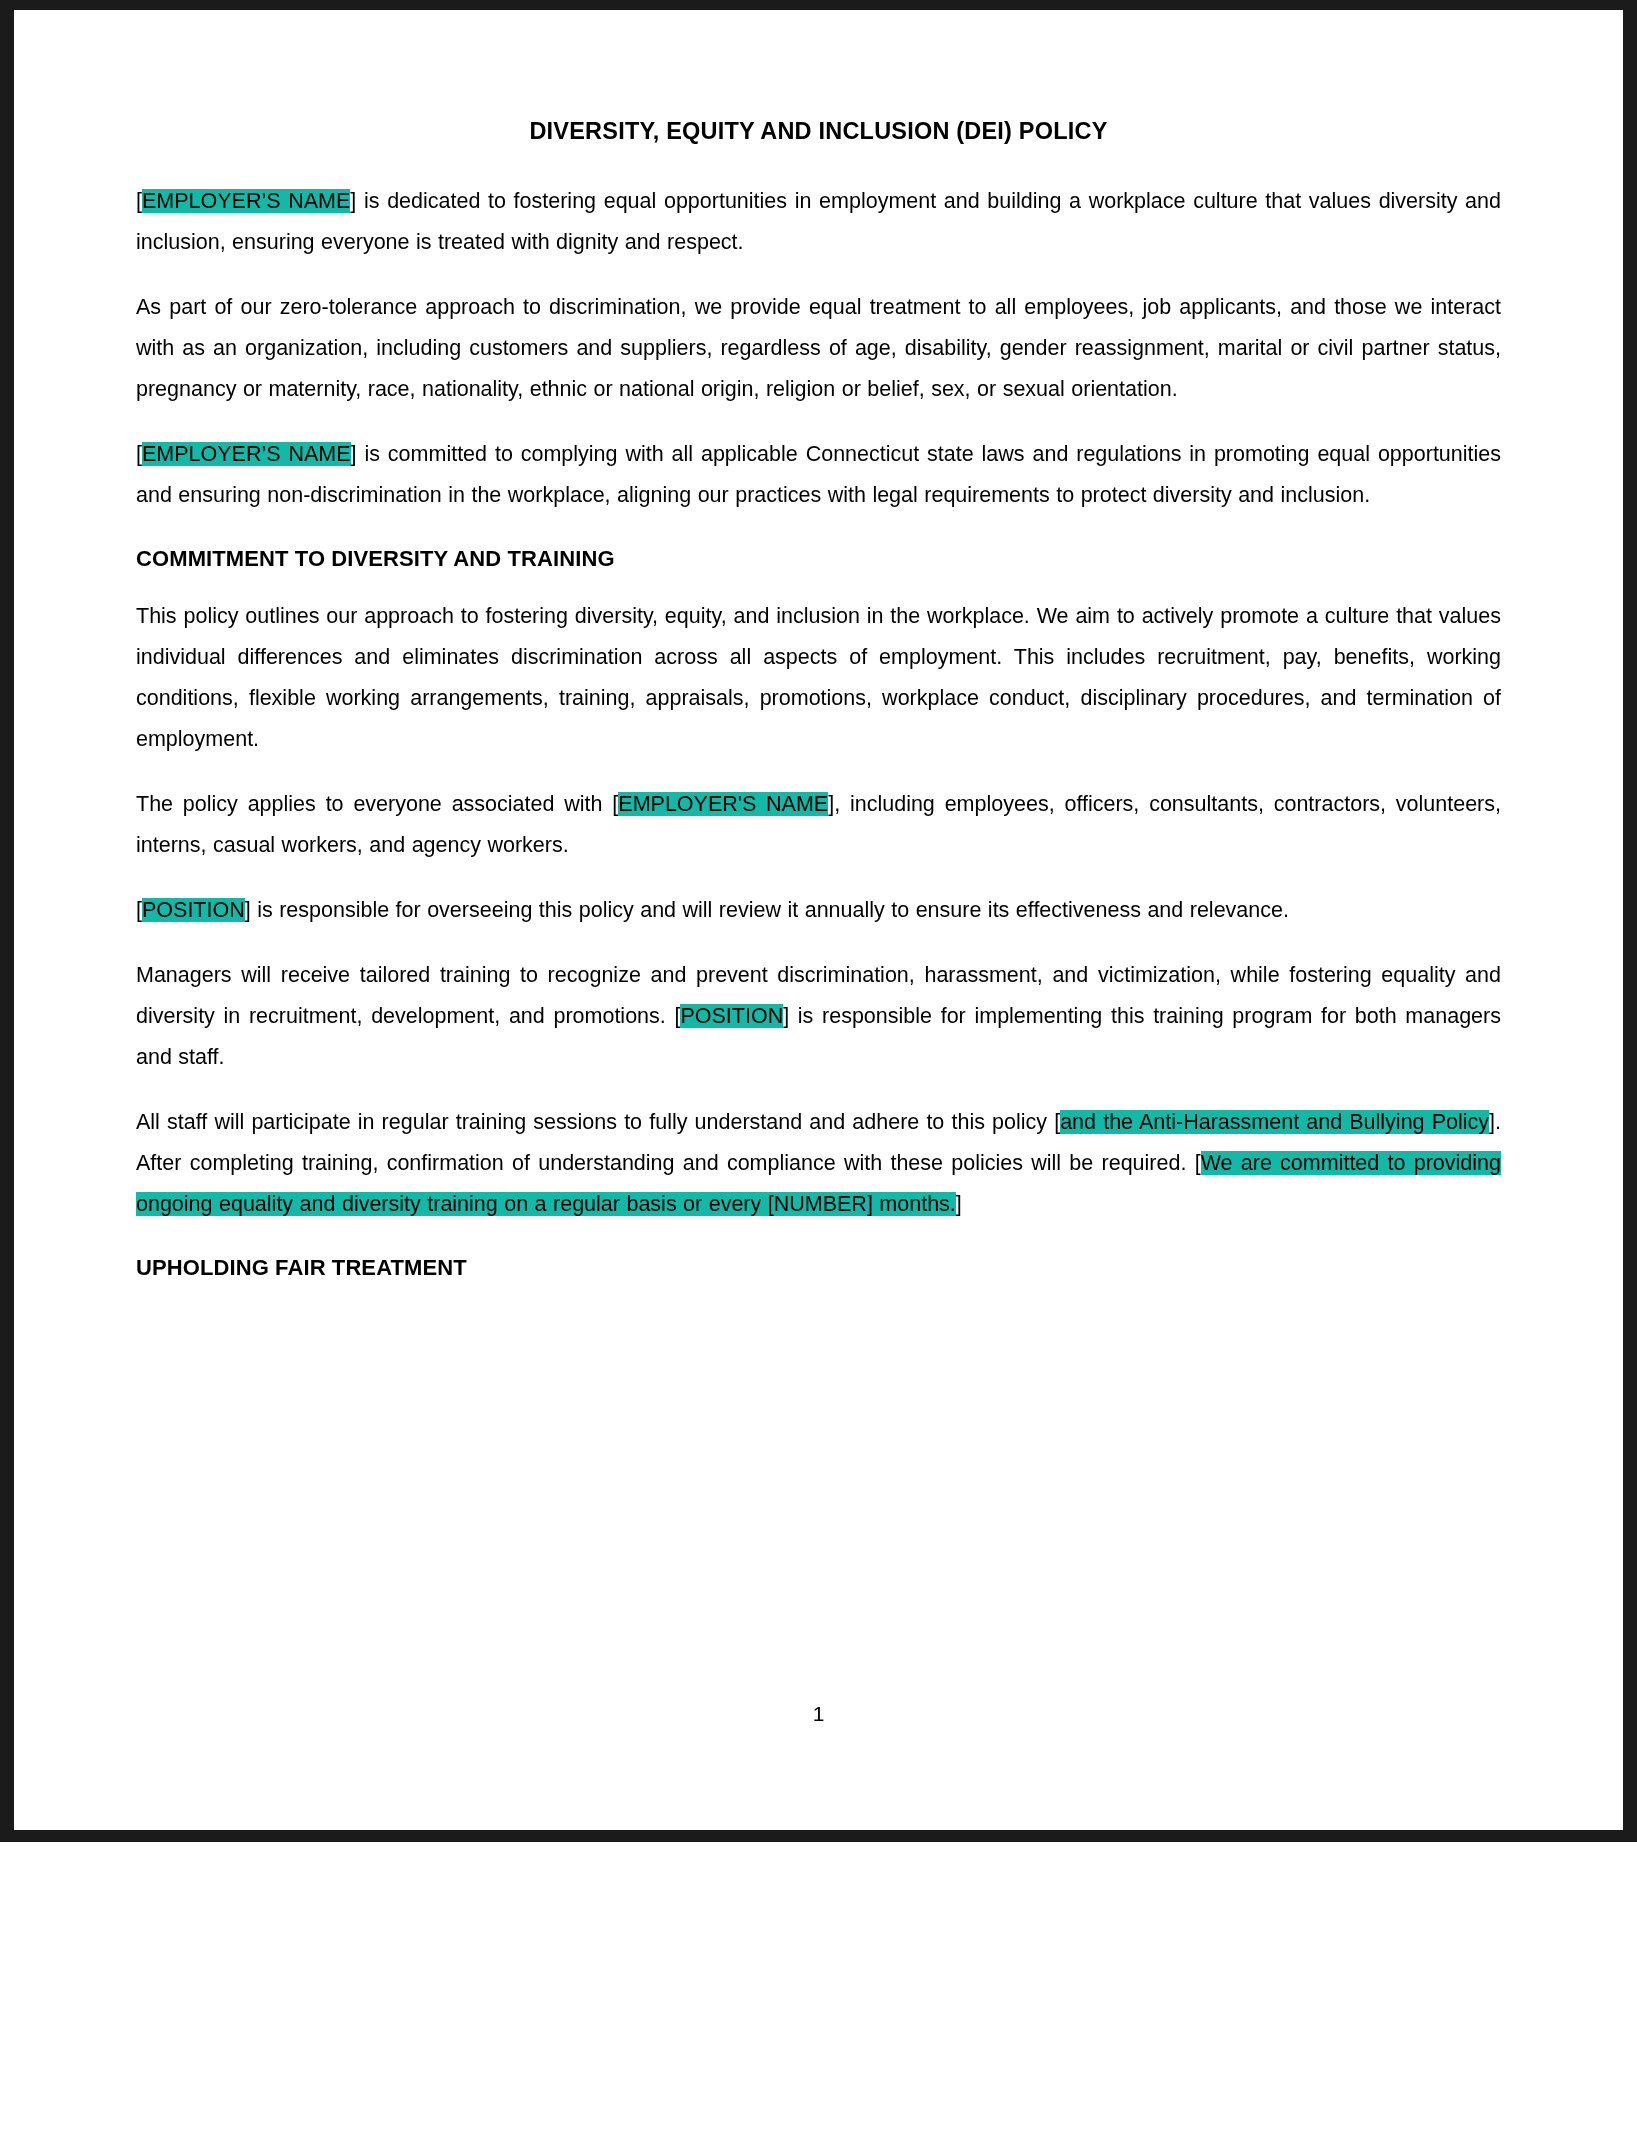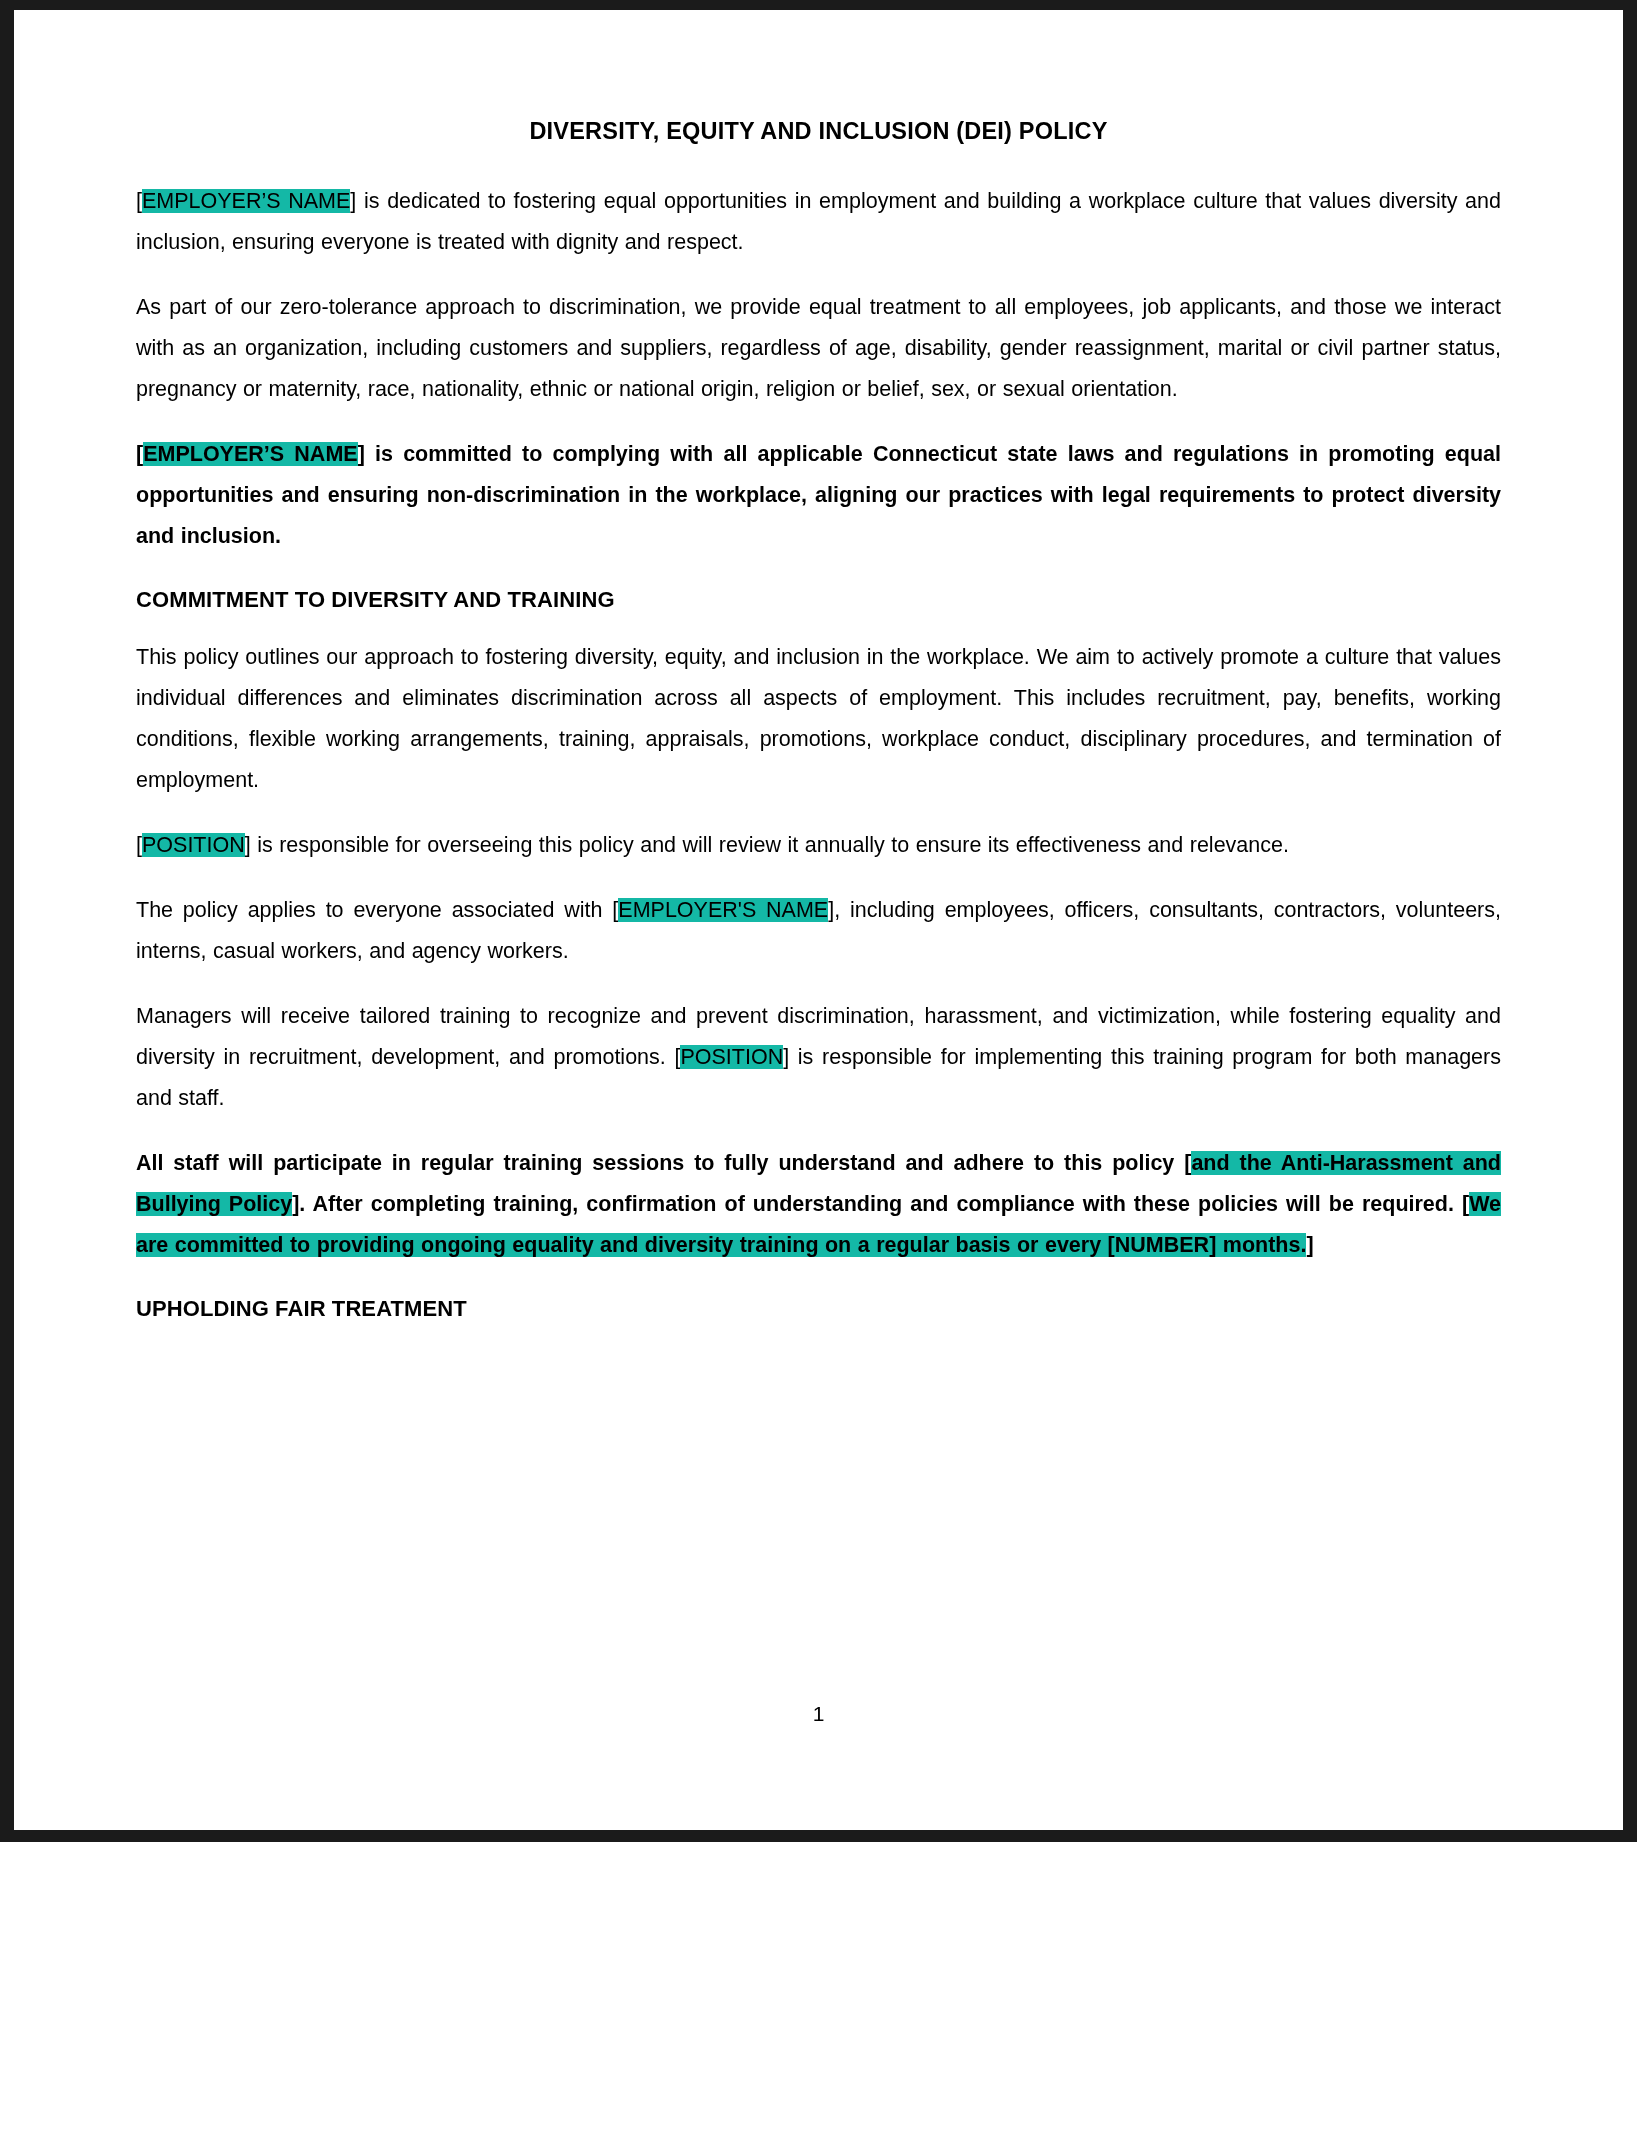--- a/index.html
+++ b/index.html
@@ -64,21 +64,20 @@
     font-size: 21.5px;
     line-height: 41px;
     color: #000000;
     margin: 0 0 24px 0;
     font-family: "Liberation Sans", sans-serif;
     word-spacing: 0.5px;
   }
 
   p.body-par.last-of-block {
     margin-bottom: 30px;
-    font-weight: bold;
   }
 
   .hl {
     background-color: #14b8a6;
     box-decoration-break: clone;
     -webkit-box-decoration-break: clone;
   }
 
   .page-number {
     position: absolute;
@@ -105,23 +104,23 @@
       <p class="body-par"><span>[</span><span class="hl">EMPLOYER’S NAME</span><span>] is dedicated to fostering equal opportunities in employment and building a workplace culture that values diversity and inclusion, ensuring everyone is treated with dignity and respect.</span></p>
 
       <p class="body-par">As part of our zero-tolerance approach to discrimination, we provide equal treatment to all employees, job applicants, and those we interact with as an organization, including customers and suppliers, regardless of age, disability, gender reassignment, marital or civil partner status, pregnancy or maternity, race, nationality, ethnic or national origin, religion or belief, sex, or sexual orientation.</p>
 
       <p class="body-par last-of-block"><span>[</span><span class="hl">EMPLOYER’S NAME</span><span>] is committed to complying with all applicable Connecticut state laws and regulations in promoting equal opportunities and ensuring non-discrimination in the workplace, aligning our practices with legal requirements to protect diversity and inclusion.</span></p>
 
       <h2 class="section-heading">COMMITMENT TO DIVERSITY AND TRAINING</h2>
 
       <p class="body-par">This policy outlines our approach to fostering diversity, equity, and inclusion in the workplace. We aim to actively promote a culture that values individual differences and eliminates discrimination across all aspects of employment. This includes recruitment, pay, benefits, working conditions, flexible working arrangements, training, appraisals, promotions, workplace conduct, disciplinary procedures, and termination of employment.</p>
 
+      <p class="body-par"><span>The policy applies to everyone associated with [</span><span class="hl">EMPLOYER'S NAME</span><span>], including employees, officers, consultants, contractors, volunteers, interns, casual workers, and agency workers.</span></p>
+
       <p class="body-par"><span>[</span><span class="hl">POSITION</span><span>] is responsible for overseeing this policy and will review it annually to ensure its effectiveness and relevance.</span></p>
-
-      <p class="body-par"><span>The policy applies to everyone associated with [</span><span class="hl">EMPLOYER'S NAME</span><span>], including employees, officers, consultants, contractors, volunteers, interns, casual workers, and agency workers.</span></p>
 
 
 
       <p class="body-par"><span>Managers will receive tailored training to recognize and prevent discrimination, harassment, and victimization, while fostering equality and diversity in recruitment, development, and promotions. [</span><span class="hl">POSITION</span><span>] is responsible for implementing this training program for both managers and staff.</span></p>
 
       <p class="body-par last-of-block"><span>All staff will participate in regular training sessions to fully understand and adhere to this policy [</span><span class="hl">and the Anti-Harassment and Bullying Policy</span><span>]. After completing training, confirmation of understanding and compliance with these policies will be required. [</span><span class="hl">We are committed to providing ongoing equality and diversity training on a regular basis or every [NUMBER] months.</span><span>]</span></p>
 
       <h2 class="section-heading tight-top">UPHOLDING FAIR TREATMENT</h2>
 
     </div>

